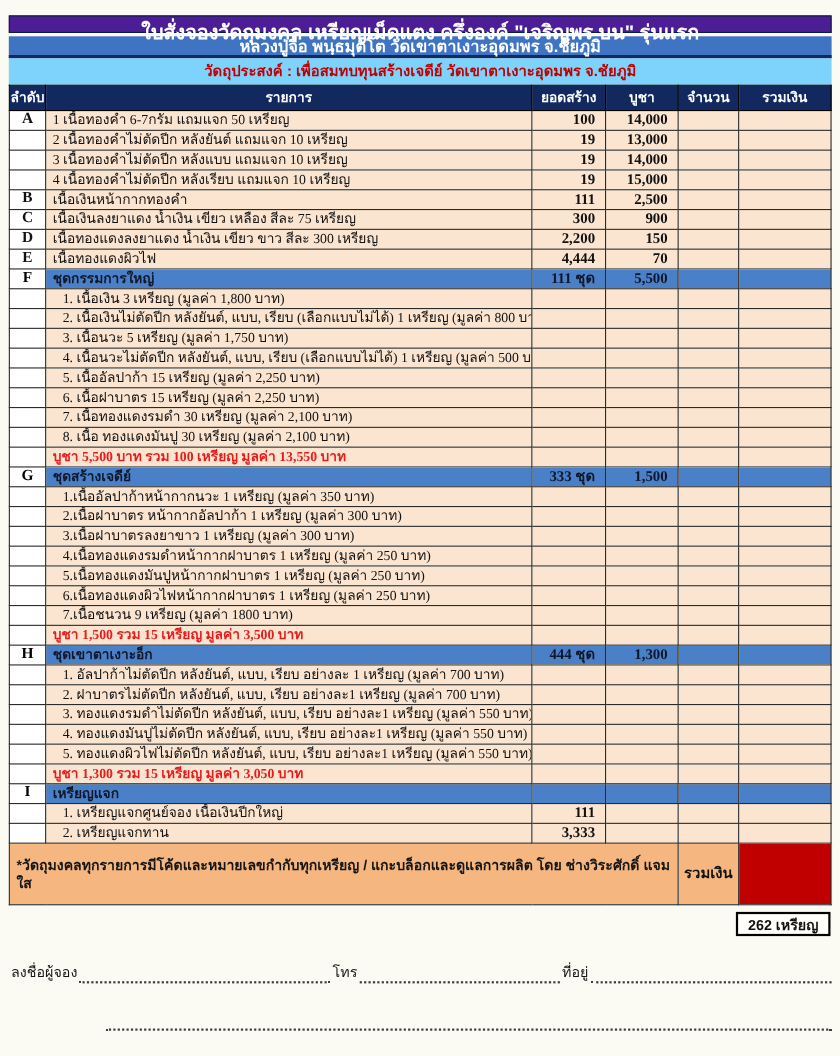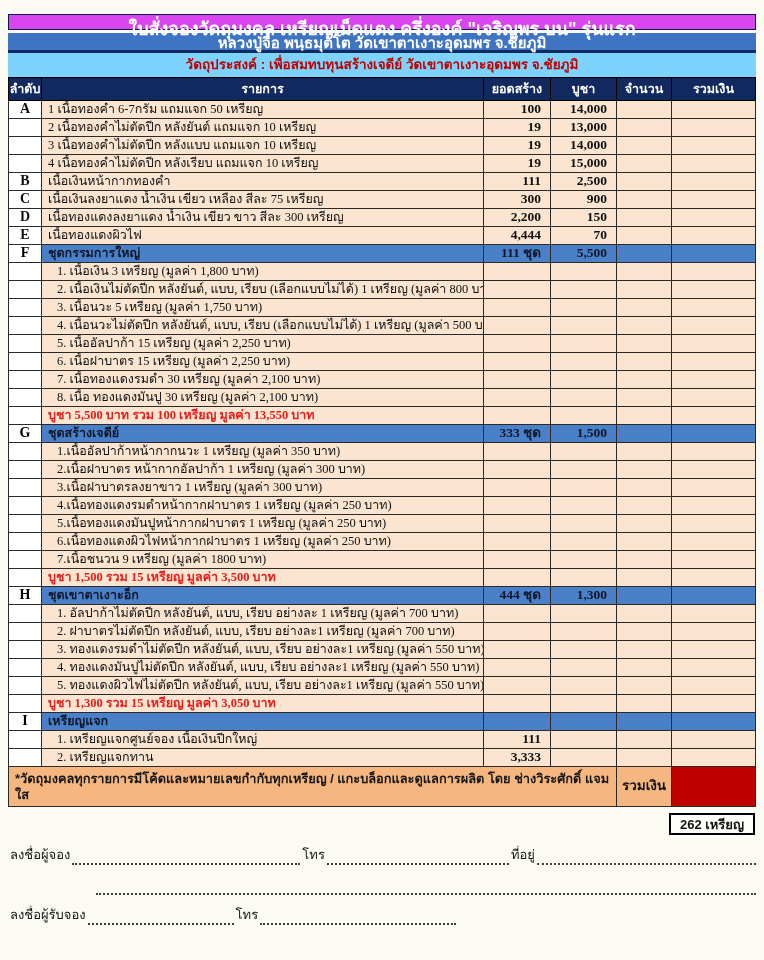--- a/index.html
+++ b/index.html
@@ -6,21 +6,21 @@
   html,body { width: 764px; height: 960px; }
   body {
     background: #fbfbf4;
     font-family: "Liberation Sans", sans-serif;
     color: #111;
     overflow: hidden;
   }
   .sheet { margin: 14px 8px 0 8px; width: 748px; }
 
   .title-bar {
-    background: #d946ef; color: #fff; font-weight: bold; font-size: 18px;
+    background: #4c1d95; color: #fff; font-weight: bold; font-size: 18px;
     text-align: center; height: 16px; line-height: 28px;
     border: 1px solid #0a1c44;
   }
   .subtitle-bar {
     background: #3f74c2; color: #fff; font-weight: bold; font-size: 15px;
     text-align: center; height: 20px; line-height: 20px; margin-top: 3px;
     border-bottom: 3px solid #122a60;
   }
   .purpose {
     color: #c00000; font-weight: bold; font-size: 13.5px; text-align: center;
@@ -44,32 +44,32 @@
   td.c-item { padding-left: 6px; font-family: Liberation Serif, serif; }
   tr.row-sub td.c-item { padding-left: 15px; }
   td.c-built, td.c-price {
     text-align: right; font-weight: bold; padding-right: 9px;
     font-family: "Liberation Serif", serif; font-size: 13.5px;
   }
   tr.row-section td { background: #4a80c8; color: #0f172a; font-weight: bold; }
   tr.row-section td.c-letter { background: #fff; color: #000; }
   tr.row-note td.c-item { color: #e51d1d; font-weight: bold; }
 
-  tr.row-footnote td { background: #f5b67f; height: 40px; font-weight: bold; margin-top: 44px; }
+  tr.row-footnote td { background: #f5b67f; height: 56px; font-weight: bold; margin-top: 44px; }
   tr.row-footnote td.fn-note { padding-left: 6px; white-space: normal; line-height: 1.2; font-size: 12.8px; color: #161616; }
   tr.row-footnote td.fn-label { text-align: center; font-size: 13.5px; font-family: "Liberation Sans", sans-serif; }
   tr.row-footnote td.fn-total { background: #c00000; }
 
   .total-box {
     width: 86px; border: 2px solid #000; background: #fffefa;
     font-weight: bold; font-size: 13px; text-align: center;
     height: 22px; line-height: 19px; margin: 6px 1px 0 auto;
   }
 
-  .sig { font-size: 13px; margin-top: 9px; display: flex; align-items: flex-end; height: 21px; color: #161616; }
+  .sig { font-size: 13px; margin-top: 22px; display: flex; align-items: flex-end; height: 21px; color: #161616; }
   .sig .lbl { padding: 0 2px; white-space: nowrap; }
   .dots { border-bottom: 2px dotted #3c3c3c; display: inline-block; height: 13px; }
   .grow { flex: 1; }
   .cont { margin-left: 88px; }
 </style>
 </head>
 <body>
 
 <div class="sheet">
 

